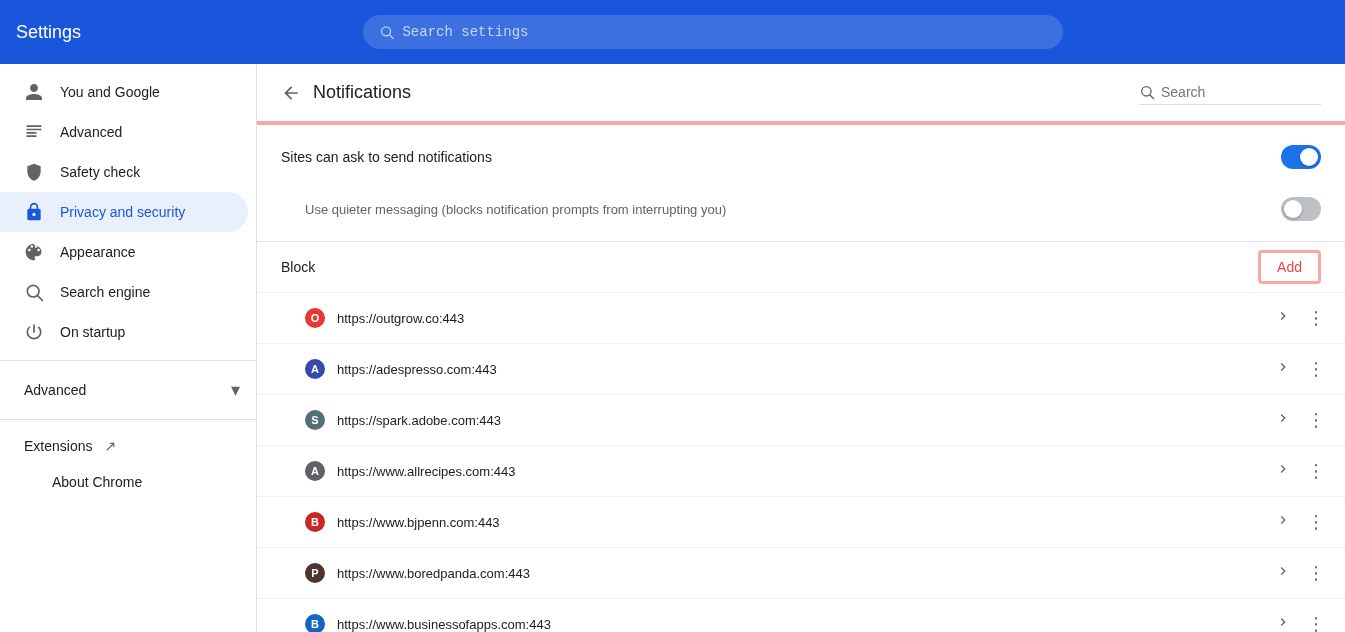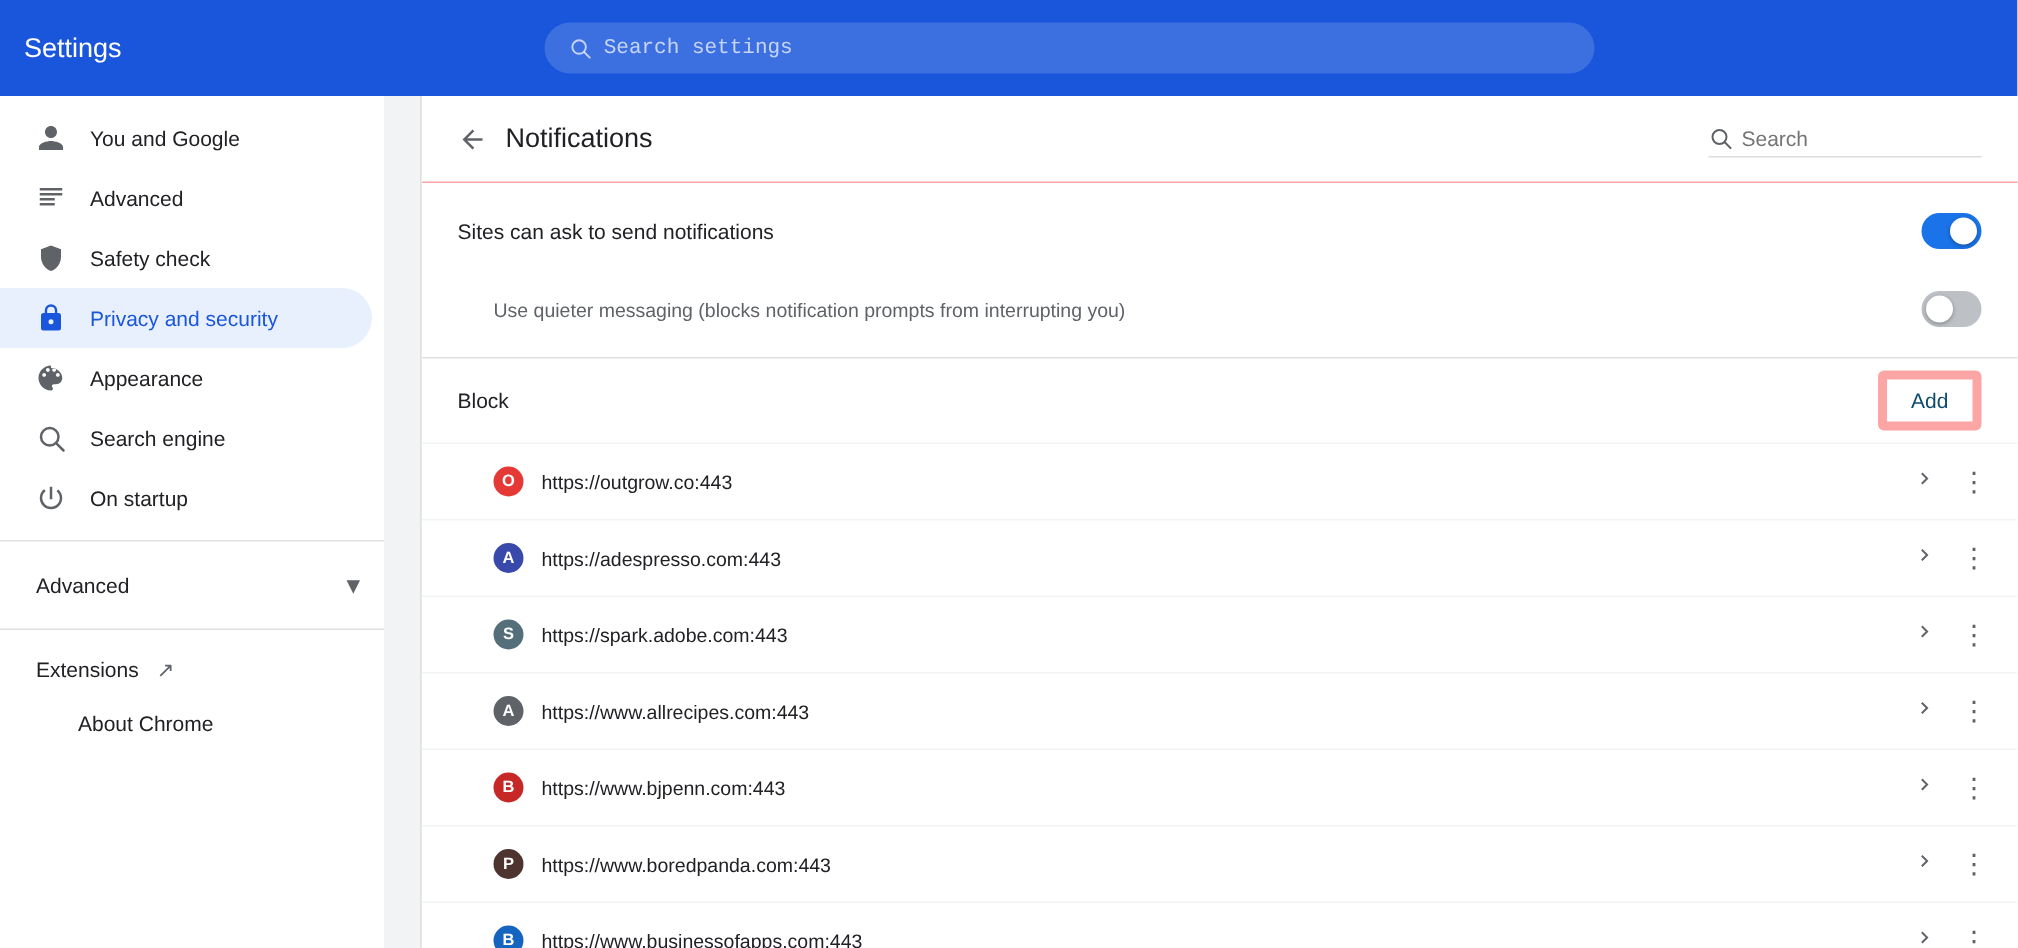--- a/index.html
+++ b/index.html
@@ -42,21 +42,20 @@
       width: 100%;
       font-family: Liberation Mono, monospace;
     }
     .search-bar input::placeholder { color: rgba(255,255,255,0.7); }
 
     
     .main-layout {
       display: flex;
       flex: 1;
       overflow: hidden;
-      gap: 24px;
     }
 
     
     .sidebar {
       width: 256px;
       background: white;
       flex-shrink: 0;
       overflow-y: auto;
       padding: 8px 0;
     }
@@ -116,21 +115,21 @@
       background: white;
       overflow-y: auto;
       border-left: 1px solid #e0e0e0;
     }
 
     
     .notif-header {
       display: flex;
       align-items: center;
       padding: 16px 24px;
-      border-bottom: 1px solid #fca5a5;
+      border-bottom: 4px solid #fca5a5;
       gap: 12px;
     }
     .notif-back {
       cursor: pointer;
       color: #5f6368;
       font-size: 20px;
       display: flex;
       align-items: center;
     }
     .notif-title {
@@ -212,26 +211,26 @@
       justify-content: space-between;
       padding: 8px 24px 8px 24px;
       border-top: 1px solid #e0e0e0;
     }
     .block-label {
       font-size: 14px;
       color: #202124;
       font-weight: 500;
     }
     .add-btn {
-      border: 6px solid #fca5a5;
+      border: 3px solid #fca5a5;
       background: white;
       border-radius: 4px;
       padding: 6px 16px;
       font-size: 14px;
-      color: #0c4a6e;
+      color: #ef4444;
       cursor: pointer;
       font-weight: 500;
     }
 
     
     .site-row {
       display: flex;
       align-items: center;
       padding: 12px 16px 12px 48px;
       border-top: 1px solid #f1f3f4;

